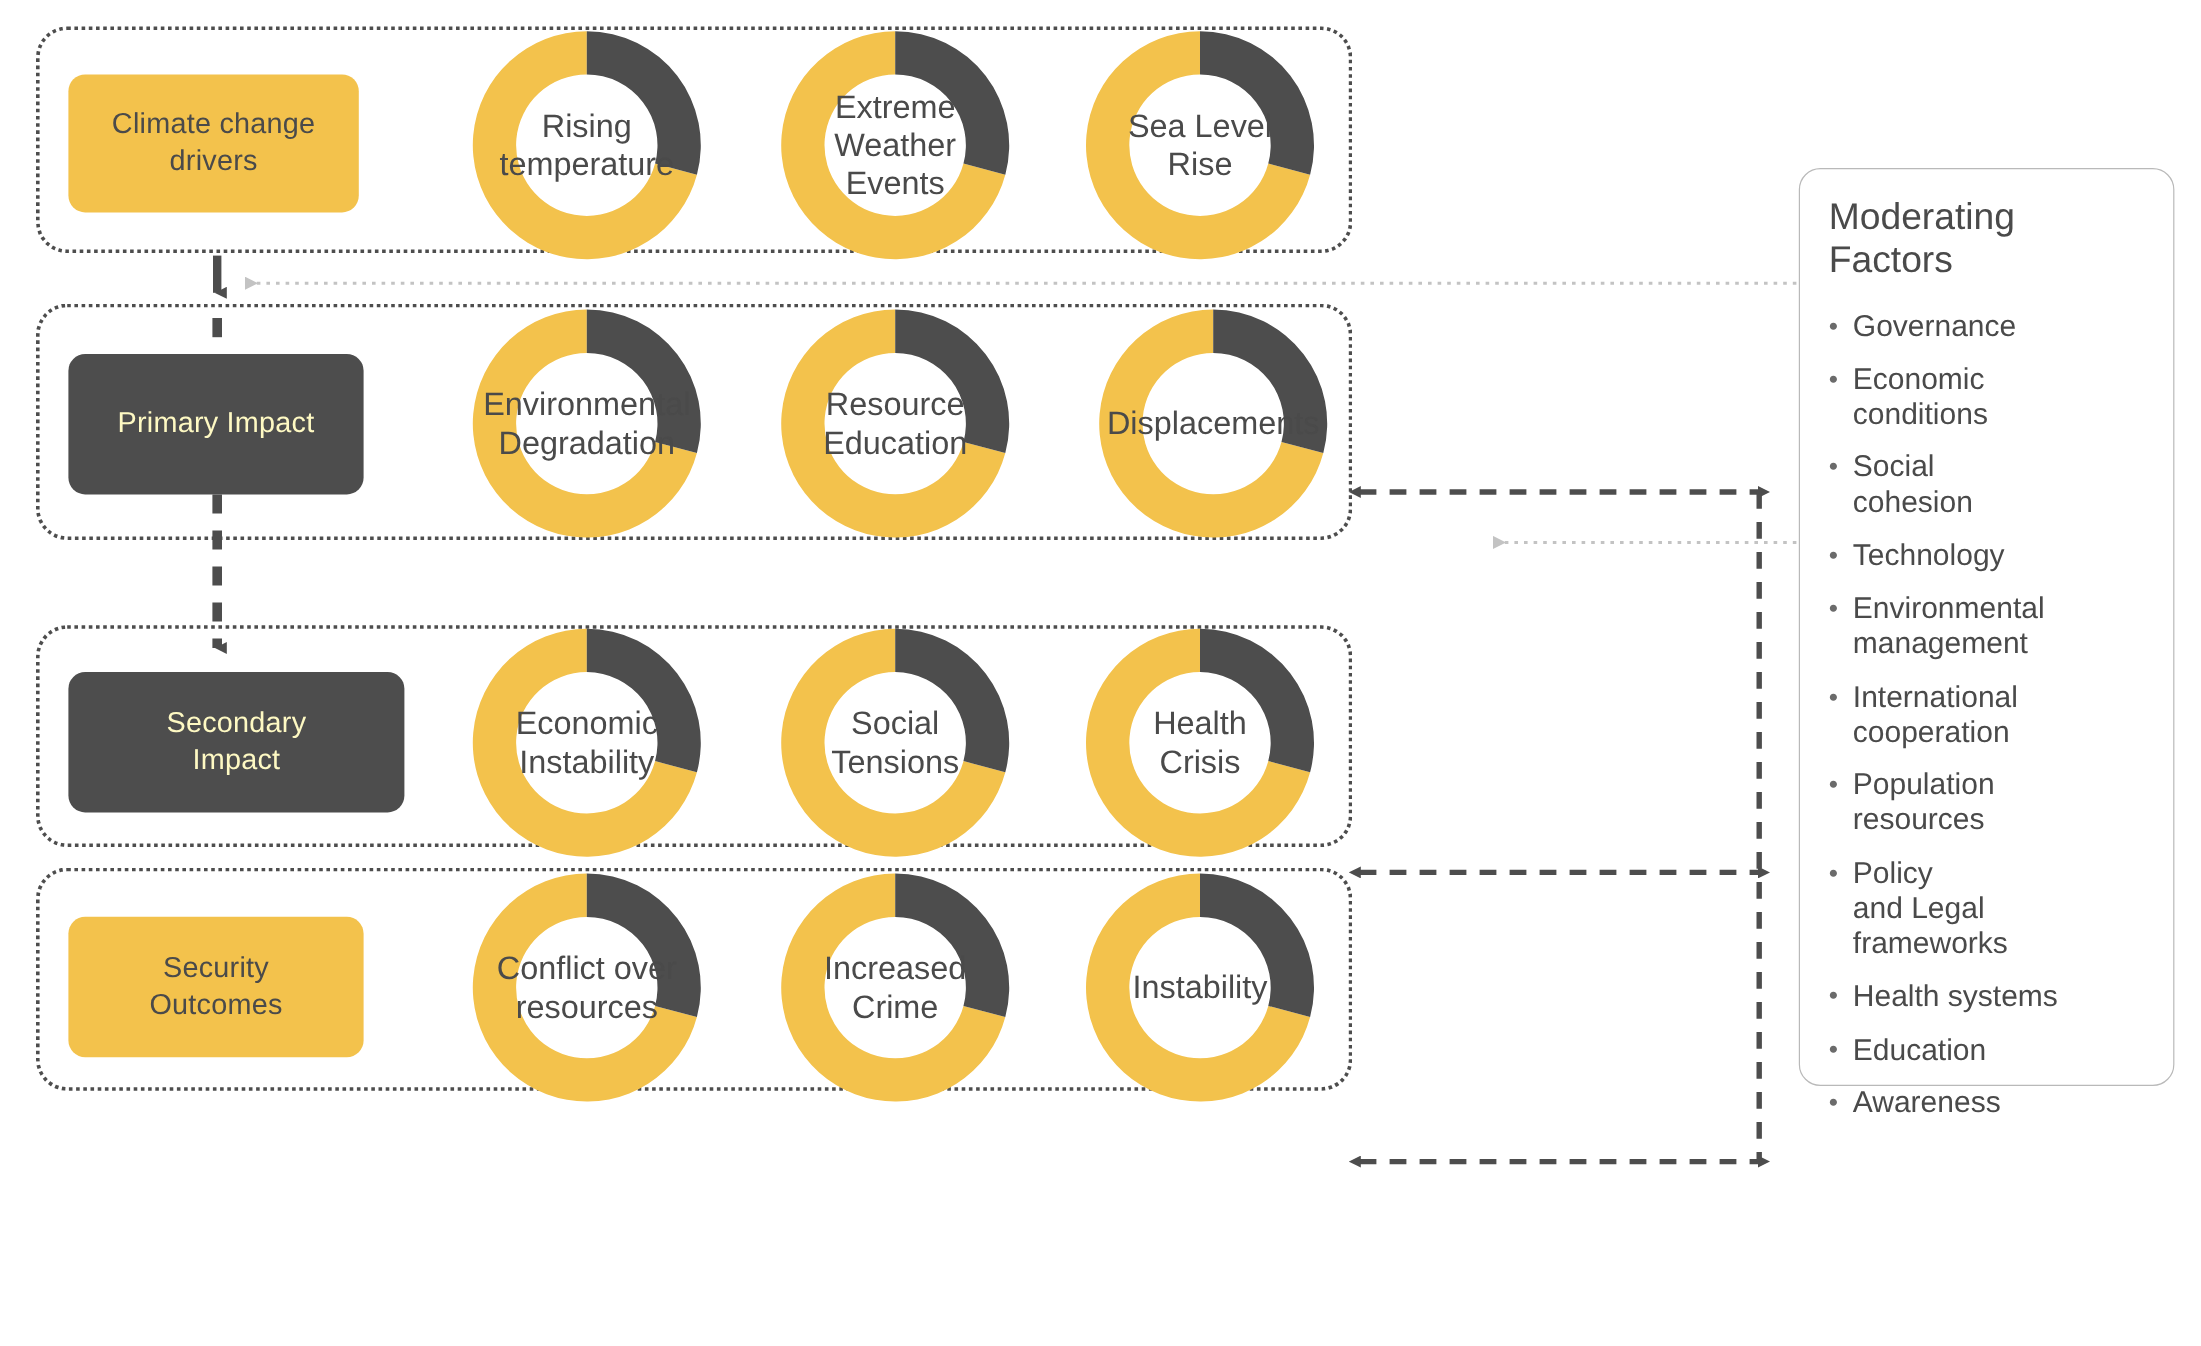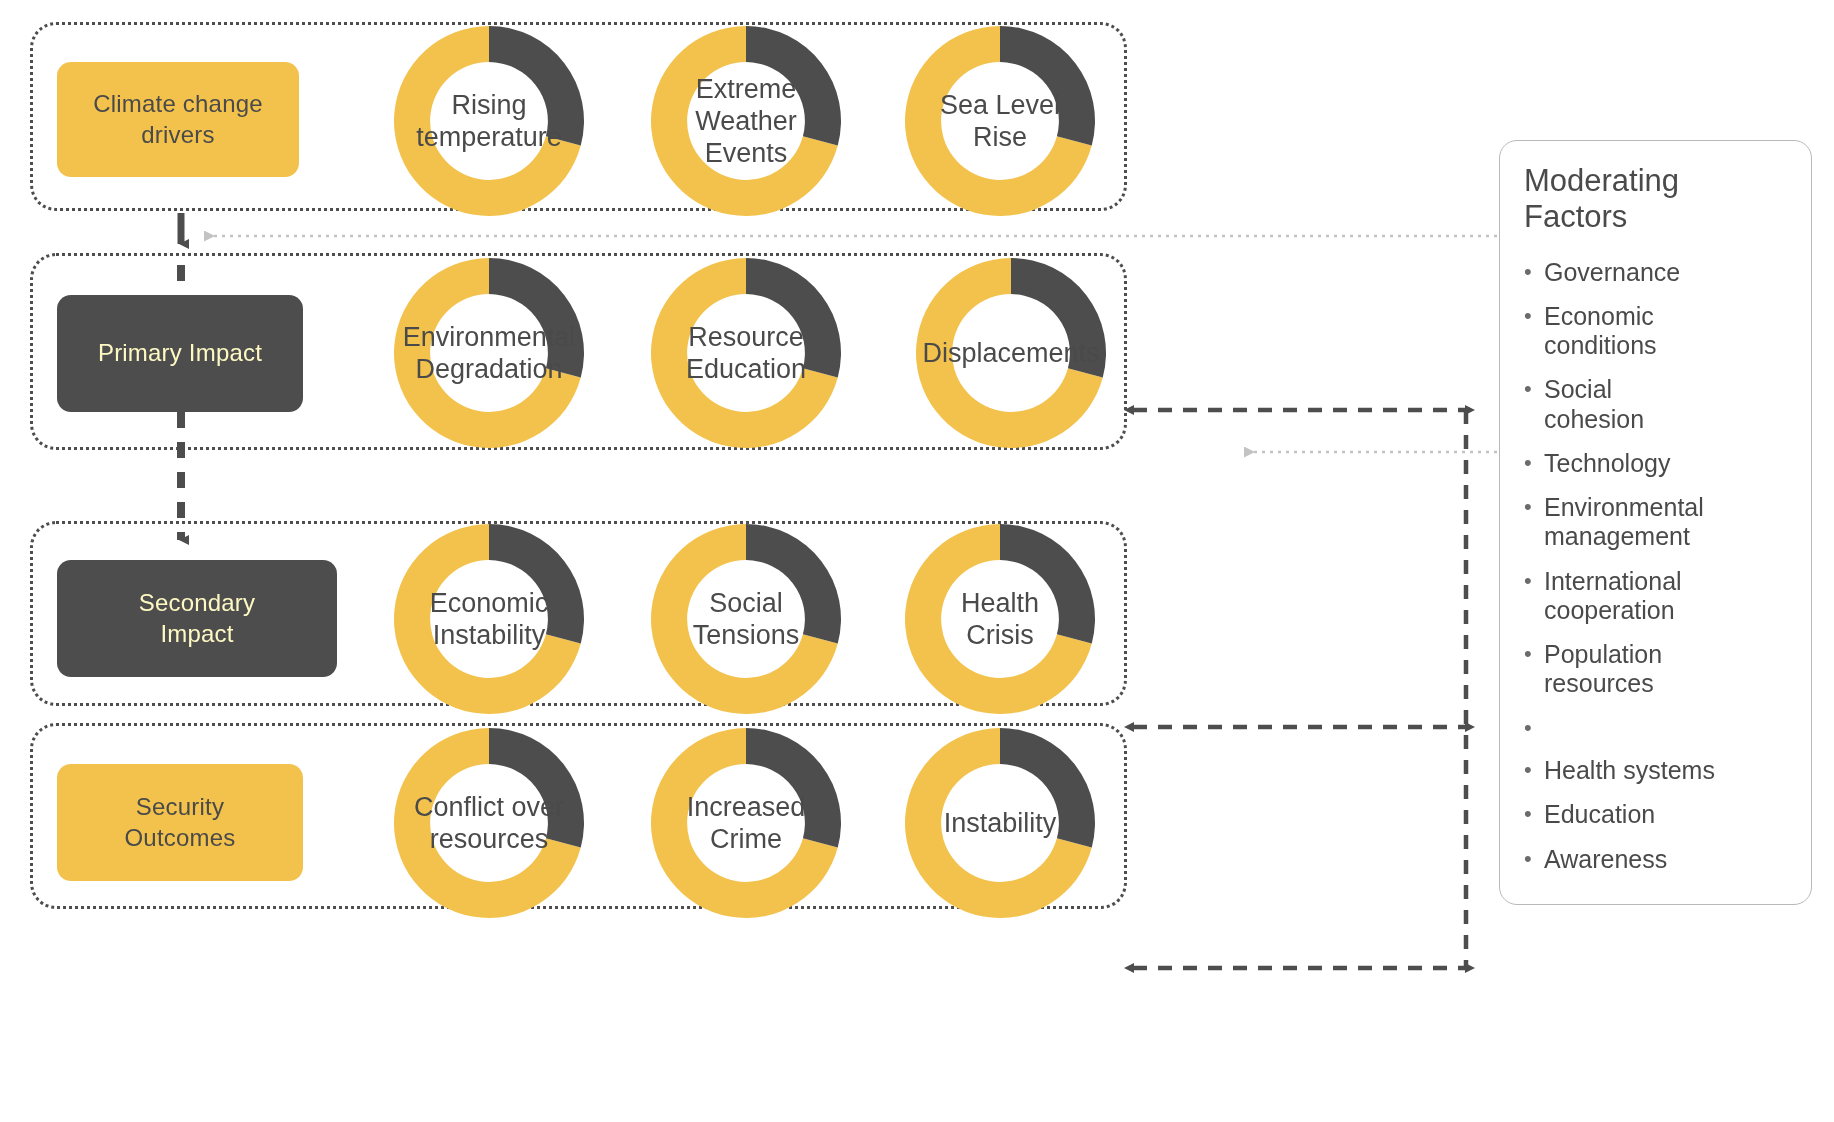--- a/index.html
+++ b/index.html
@@ -331,20 +331,23 @@
           <span class="mf-text">International
 cooperation</span>
         </div>
         <div class="mf-item">
           <span class="mf-bullet">•</span>
           <span class="mf-text">Population
 resources</span>
         </div>
         <div class="mf-item">
           <span class="mf-bullet">•</span>
+          <span class="mf-text">Policy
+and Legal
+frameworks</span>
         </div>
         <div class="mf-item">
           <span class="mf-bullet">•</span>
           <span class="mf-text">Health systems</span>
         </div>
         <div class="mf-item">
           <span class="mf-bullet">•</span>
           <span class="mf-text">Education</span>
         </div>
         <div class="mf-item">

